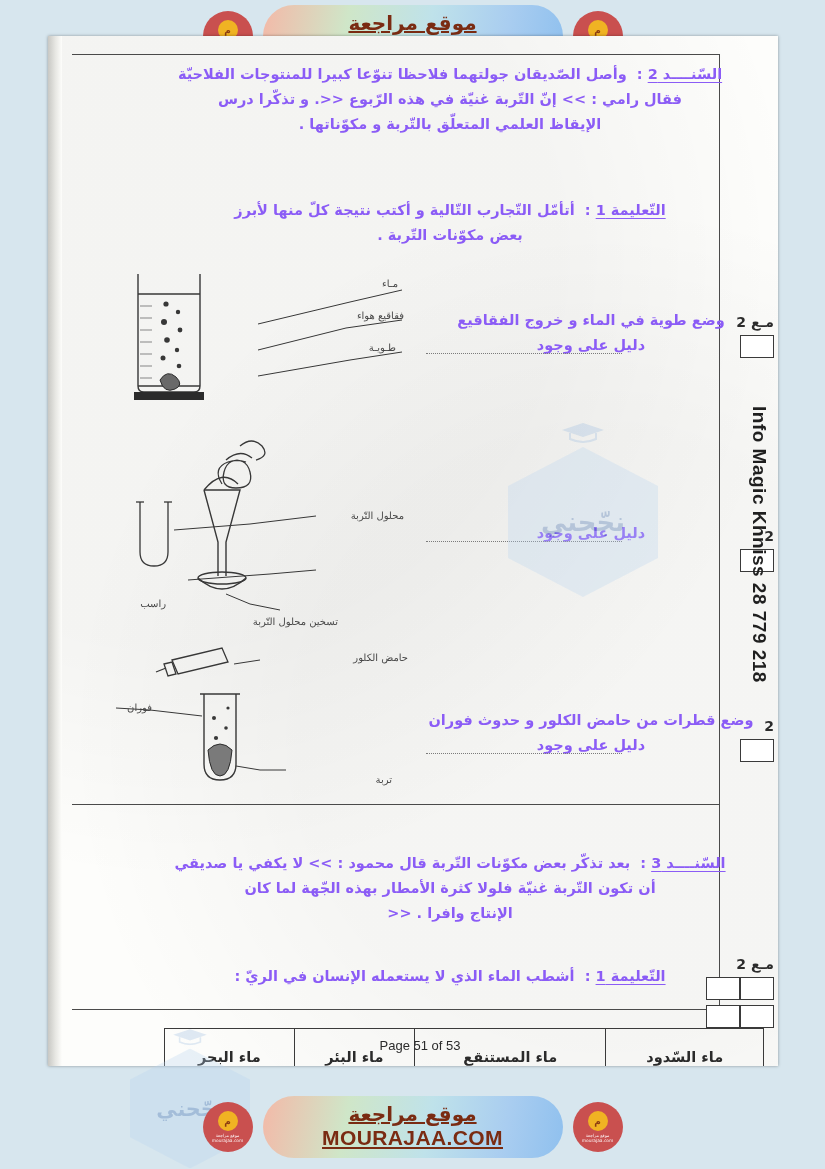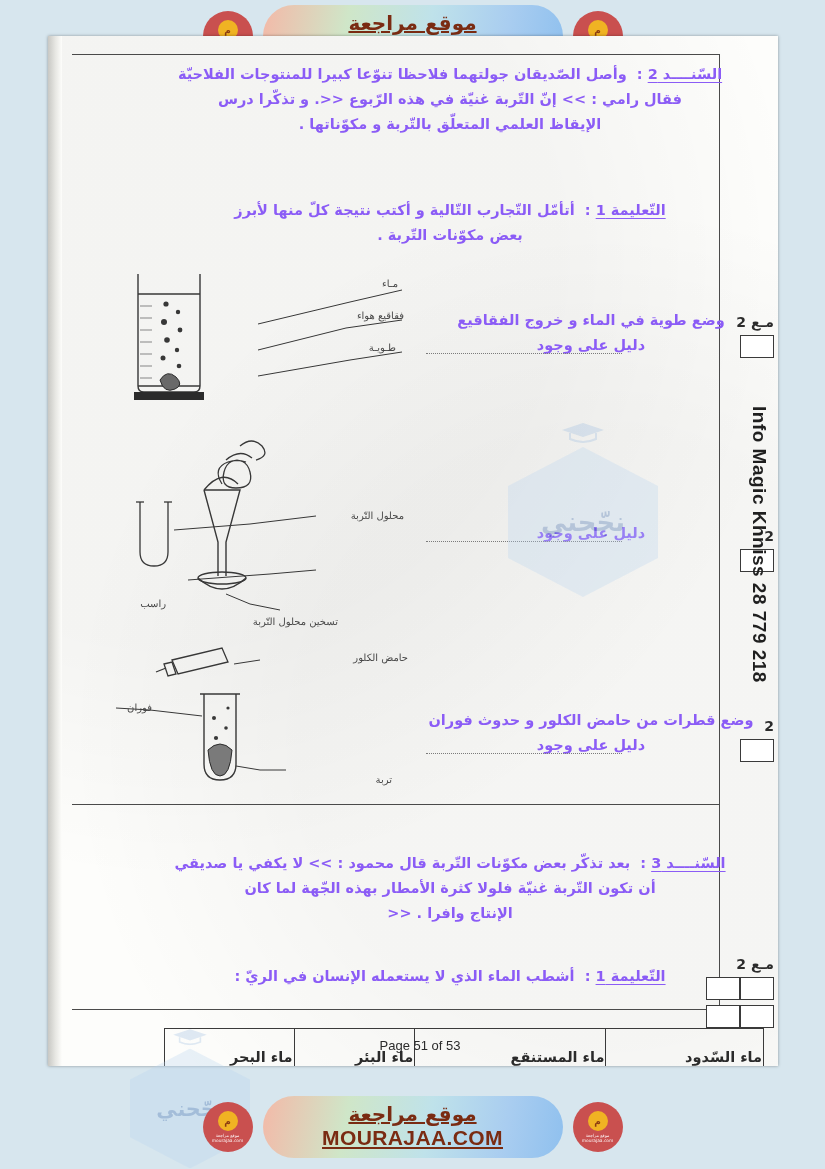--- a/index.html
+++ b/index.html
@@ -135,21 +135,21 @@
     font-size: 19px; font-weight: bold; color: #1f1f1f;
     letter-spacing: .5px; white-space: nowrap;
   }
 
   
   .tbl {
     position: absolute; right: 14px; top: 992px;
     width: 600px; border-collapse: collapse; direction: rtl;
   }
   .tbl td {
-    border: 1.3px solid #3a3a3a; height: 56px; text-align:right;
+    border: 1.3px solid #3a3a3a; height: 56px; text-align:center;
     font-family:"DejaVu Sans", sans-serif; font-weight:bold;
     font-size: 14.5px; color:#2b2b2b;
   }
 
   .page-footer {
     position:absolute; left:0; right:0; top: 1002px; text-align:center;
     font-family:"Liberation Sans", sans-serif; font-size: 13px; color:#2b2b2b;
   }
 
   

